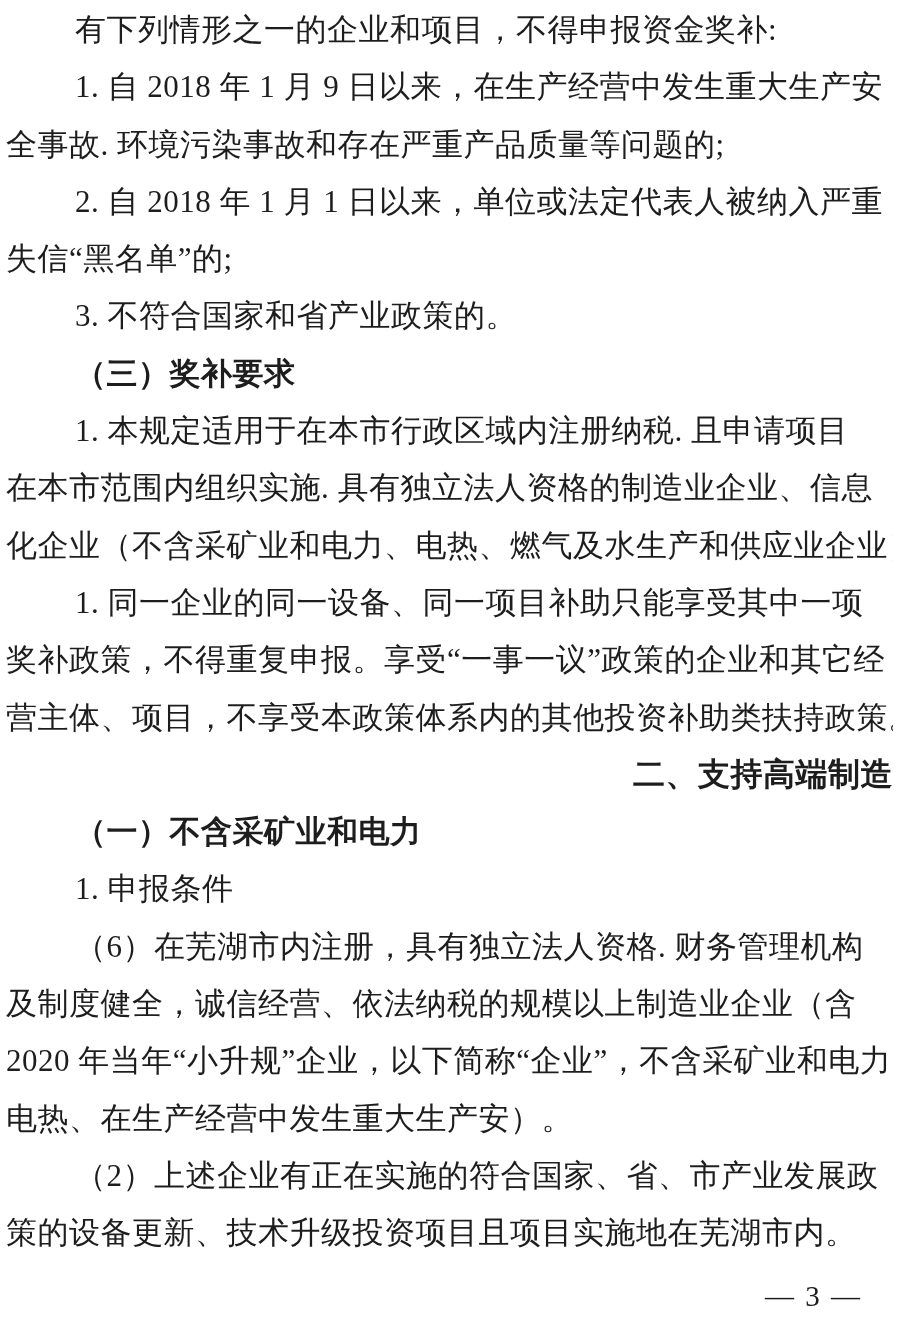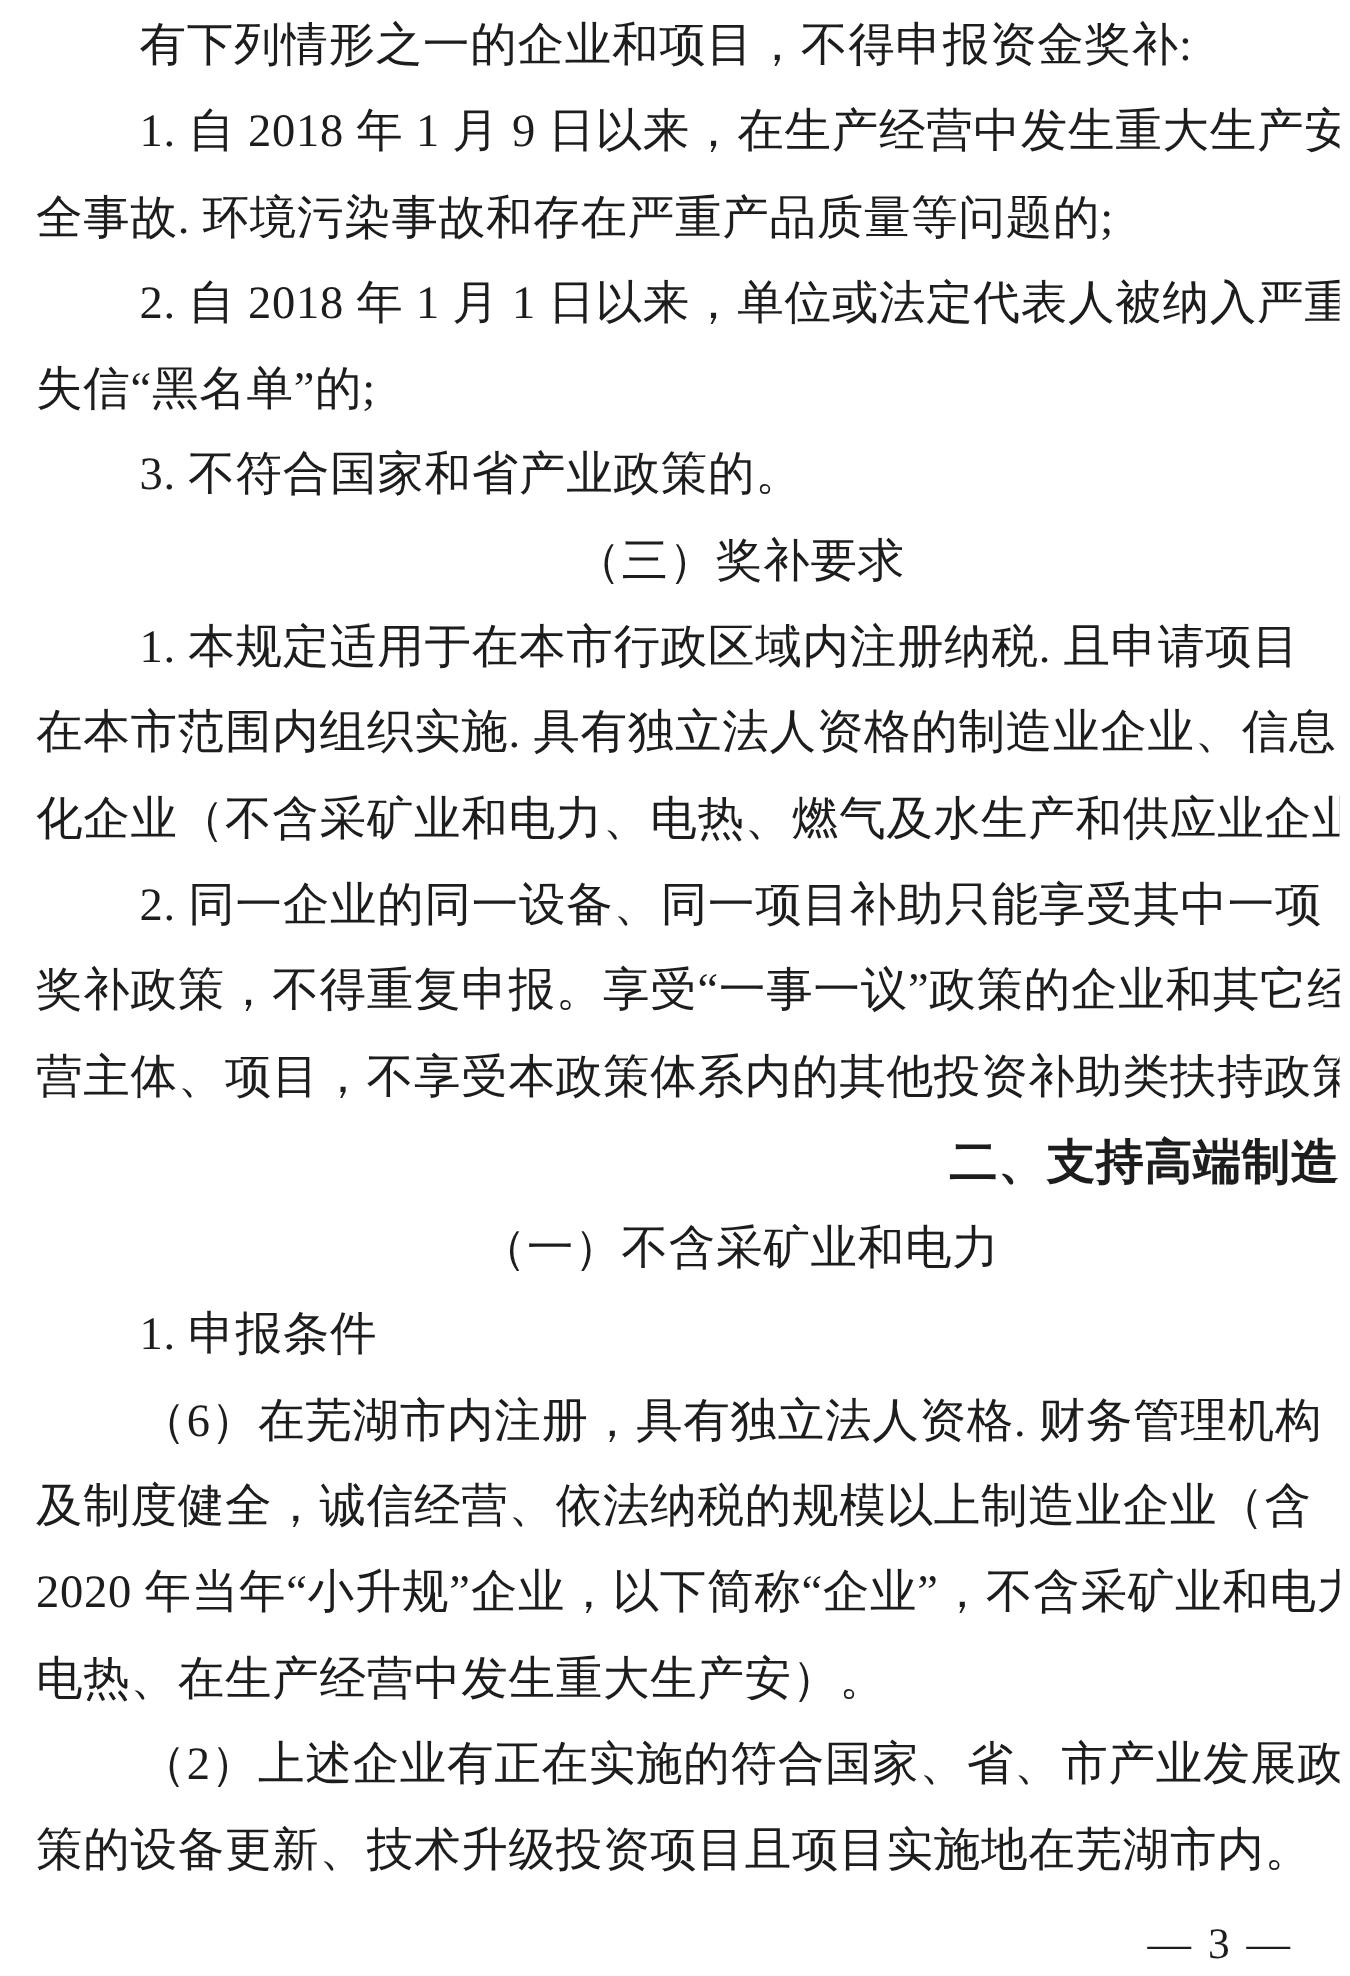--- a/index.html
+++ b/index.html
@@ -12,38 +12,37 @@
     width: 900px;
     height: 1317px;
     background: #ffffff;
     overflow: hidden;
     font-family: "Liberation Serif", serif;
     color: #1d1d1d;
   }
   .content {
     position: absolute;
     top: 1px;
-    left: 24px;
+    left: 6px;
     right: 7px;
   }
   .line {
     font-size: 31px;
     height: 57.3px;
     line-height: 57.3px;
     white-space: pre;
     letter-spacing: 0.5px;
     overflow: hidden;
   }
   .indent {
     padding-left: 69px;
   }
   
   .h-kai {
-    font-weight: 400;
-    text-align: center;
+    font-weight: 700;
   }
   
   .h-hei {
     font-family: "Liberation Sans", sans-serif;
     font-weight: 700;
     font-size: 32px;
     text-align: right;
   }
   .footer {
     position: absolute;
@@ -64,21 +63,21 @@
     <div class="line indent">有下列情形之一的企业和项目，不得申报资金奖补:</div>
     <div class="line indent">1. 自 2018 年 1 月 9 日以来，在生产经营中发生重大生产安</div>
     <div class="line">全事故. 环境污染事故和存在严重产品质量等问题的;</div>
     <div class="line indent">2. 自 2018 年 1 月 1 日以来，单位或法定代表人被纳入严重</div>
     <div class="line">失信“黑名单”的;</div>
     <div class="line indent">3. 不符合国家和省产业政策的。</div>
     <div class="line indent h-kai">（三）奖补要求</div>
     <div class="line indent">1. 本规定适用于在本市行政区域内注册纳税. 且申请项目</div>
     <div class="line">在本市范围内组织实施. 具有独立法人资格的制造业企业、信息</div>
     <div class="line">化企业（不含采矿业和电力、电热、燃气及水生产和供应业企业）。</div>
-    <div class="line indent">2. 同一企业的同一设备、同一项目补助只能享受其中一项</div>
+    <div class="line indent">1. 同一企业的同一设备、同一项目补助只能享受其中一项</div>
     <div class="line">奖补政策，不得重复申报。享受“一事一议”政策的企业和其它经</div>
     <div class="line">营主体、项目，不享受本政策体系内的其他投资补助类扶持政策。</div>
     <div class="line indent h-hei">二、支持高端制造</div>
     <div class="line indent h-kai">（一）不含采矿业和电力</div>
     <div class="line indent">1. 申报条件</div>
     <div class="line indent">（6）在芜湖市内注册，具有独立法人资格. 财务管理机构</div>
     <div class="line">及制度健全，诚信经营、依法纳税的规模以上制造业企业（含</div>
     <div class="line">2020 年当年“小升规”企业，以下简称“企业”，不含采矿业和电力、</div>
     <div class="line">电热、在生产经营中发生重大生产安）。</div>
     <div class="line indent">（2）上述企业有正在实施的符合国家、省、市产业发展政</div>

